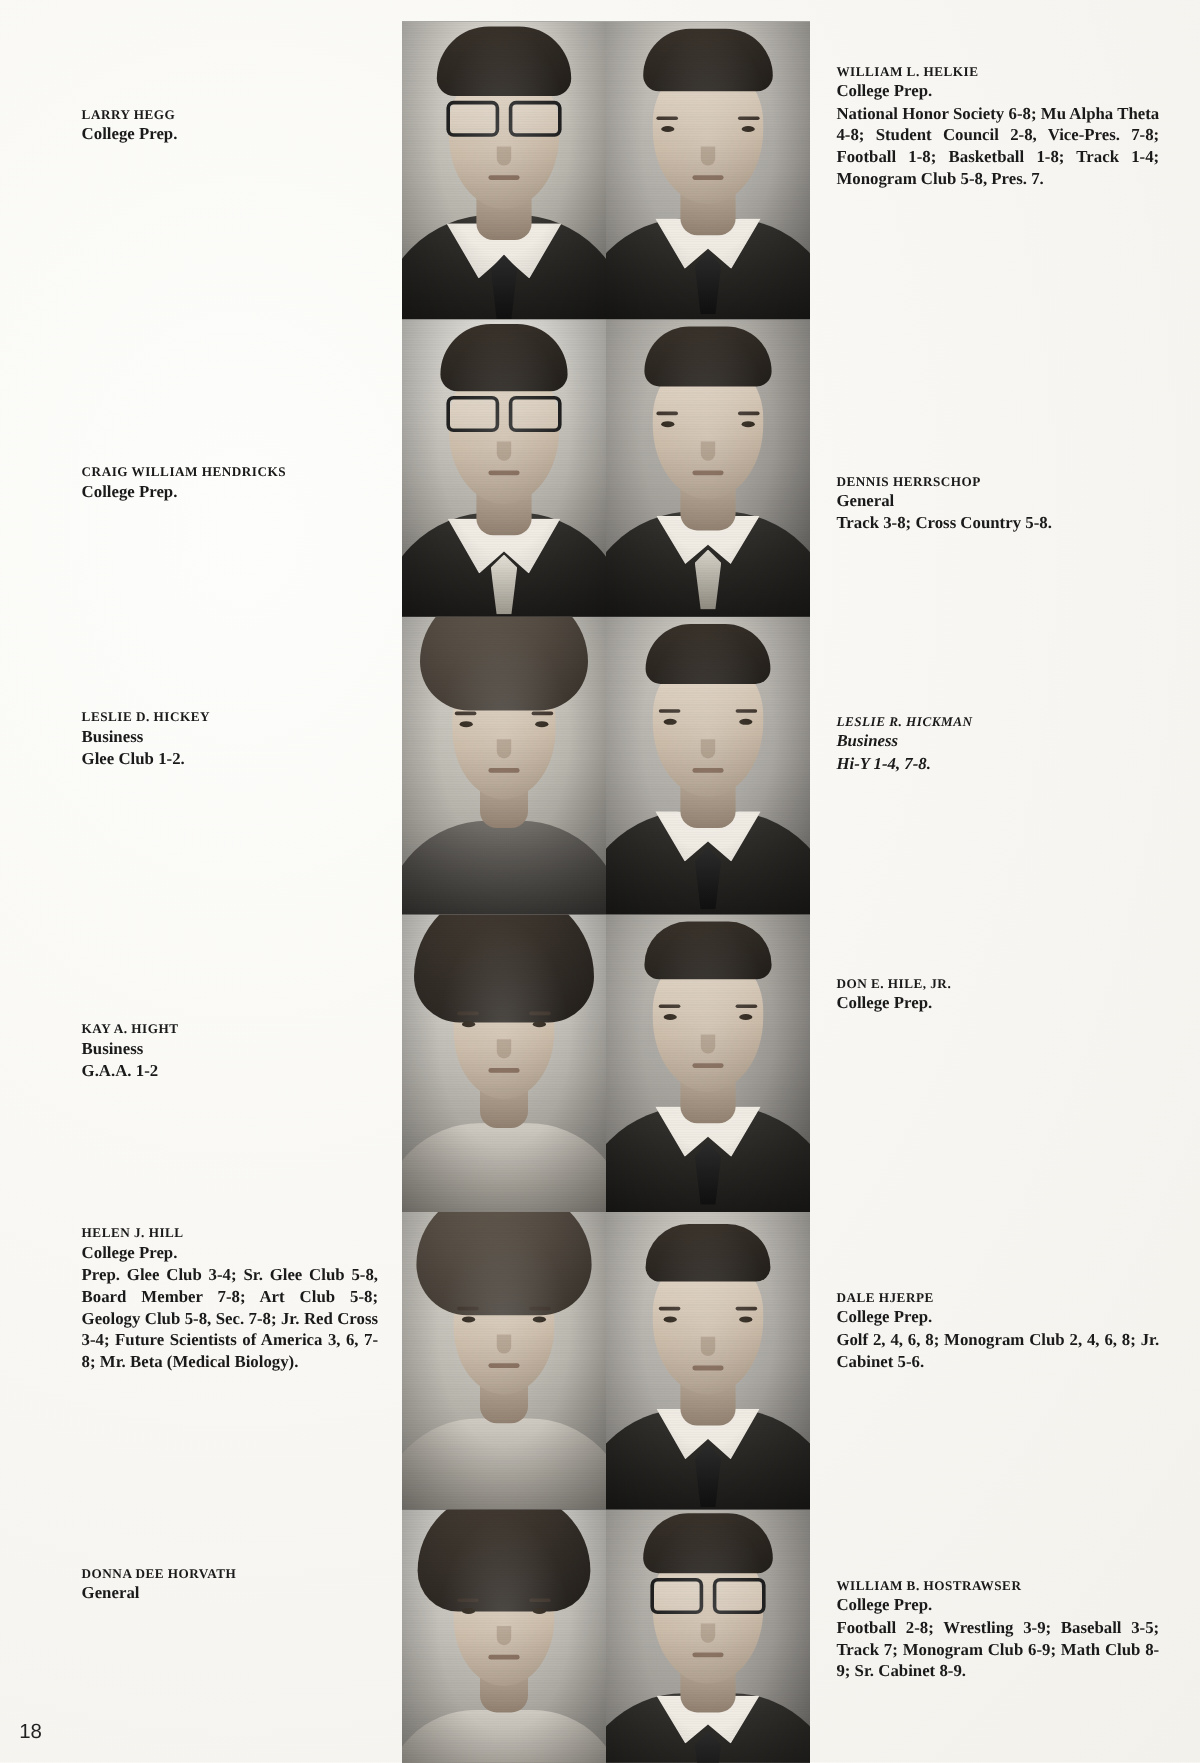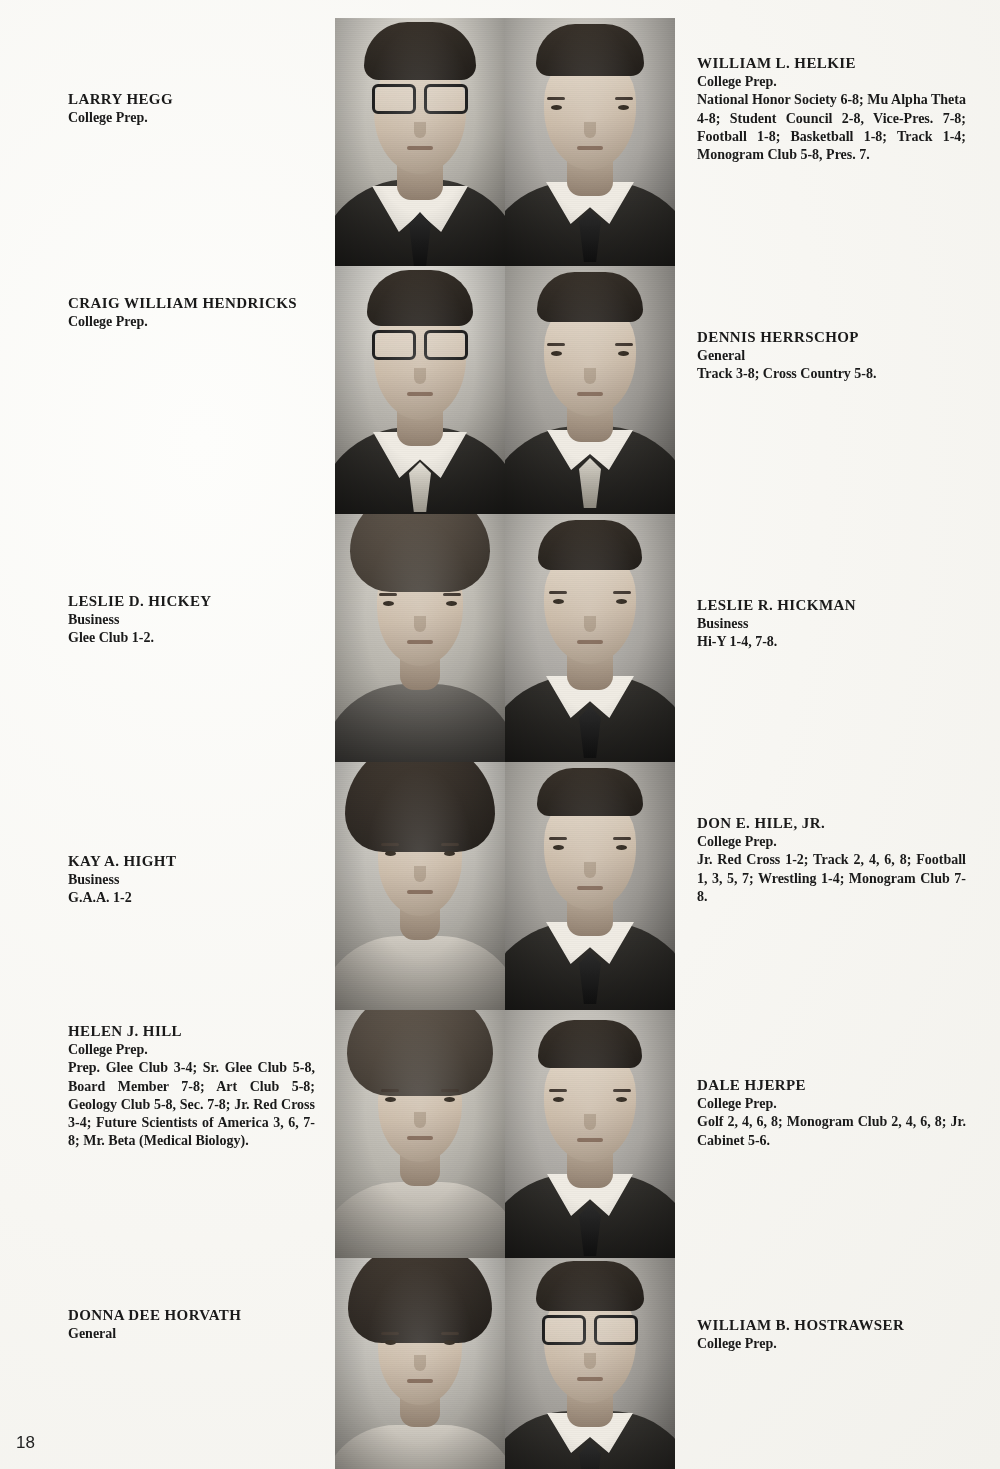--- a/index.html
+++ b/index.html
@@ -59,21 +59,21 @@
   .photo {
     width: 170px;
     box-sizing: border-box;
     overflow: hidden;
     position: relative;
     background: #2a2a2a;
   }
 
   .entry-name {
     font-weight: bold;
-    font-size: 15px;
+    font-size: 11px;
     letter-spacing: 0.4px;
     line-height: 1.22;
     margin-bottom: 1px;
   }
   .entry-course {
     font-weight: bold;
     font-size: 14px;
     line-height: 1.3;
     margin-bottom: 0px;
   }
@@ -280,21 +280,21 @@
           <div class="grain"></div>
         </div>
       </div>
       <div class="col-right" style="padding-top:36px;">
         <div class="entry-name">WILLIAM L. HELKIE</div>
         <div class="entry-course">College Prep.</div>
         <div class="entry-activities">National Honor Society 6-8; Mu Alpha Theta 4-8; Student Council 2-8, Vice-Pres. 7-8; Football 1-8; Basketball 1-8; Track 1-4; Monogram Club 5-8, Pres. 7.</div>
       </div>
     </div>
 
-    <div class="row" style="height:248px;">
+    <div class="row" style="height:248px;align-items:center;">
       <div class="col-left" style="padding-top:28px;">
         <div class="entry-name">CRAIG WILLIAM HENDRICKS</div>
         <div class="entry-course">College Prep.</div>
       </div>
       <div class="col-photos">
         <div class="photo" style="height:248px;">
           <div class="pt bg-c"></div>
           <div class="shoulders" style="bottom:-8px;"></div>
           <div class="collar" style="bottom:36px; width:94px; height:46px;"></div>
           <div class="tie" style="bottom:2px; height:50px; background:linear-gradient(180deg,#e8e4da,#b9b4a8);"></div>
@@ -365,21 +365,21 @@
           <div class="brow" style="left:44px; bottom:168px;"></div>
           <div class="brow" style="right:44px; bottom:168px;"></div>
           <div class="eye" style="left:48px; bottom:158px;"></div>
           <div class="eye" style="right:48px; bottom:158px;"></div>
           <div class="nose" style="bottom:130px;"></div>
           <div class="mouth" style="bottom:118px;"></div>
           <div class="vig"></div>
           <div class="grain"></div>
         </div>
       </div>
-      <div class="col-right" style="padding-top:82px;">
+      <div class="col-right" style="padding-top:82px;font-style:italic;">
         <div class="entry-name">LESLIE R. HICKMAN</div>
         <div class="entry-course">Business</div>
         <div class="entry-activities">Hi-Y 1-4, 7-8.</div>
       </div>
     </div>
 
     <div class="row" style="height:248px;">
       <div class="col-left" style="padding-top:90px;">
         <div class="entry-name">KAY A. HIGHT</div>
         <div class="entry-course">Business</div>
@@ -415,21 +415,20 @@
           <div class="eye" style="right:48px; bottom:160px;"></div>
           <div class="nose" style="bottom:132px;"></div>
           <div class="mouth" style="bottom:120px;"></div>
           <div class="vig"></div>
           <div class="grain"></div>
         </div>
       </div>
       <div class="col-right" style="padding-top:52px;">
         <div class="entry-name">DON E. HILE, JR.</div>
         <div class="entry-course">College Prep.</div>
-        <div class="entry-activities">Jr. Red Cross 1-2; Track 2, 4, 6, 8; Football 1, 3, 5, 7; Wrestling 1-4; Monogram Club 7-8.</div>
       </div>
     </div>
 
     <div class="row" style="height:248px;">
       <div class="col-left" style="padding-top:12px;">
         <div class="entry-name">HELEN J. HILL</div>
         <div class="entry-course">College Prep.</div>
         <div class="entry-activities">Prep. Glee Club 3-4; Sr. Glee Club 5-8, Board Member 7-8; Art Club 5-8; Geology Club 5-8, Sec. 7-8; Jr. Red Cross 3-4; Future Scientists of America 3, 6, 7-8; Mr. Beta (Medical Biology).</div>
       </div>
       <div class="col-photos">
@@ -505,19 +504,20 @@
           <div class="glasses" style="bottom:152px;"></div>
           <div class="nose" style="bottom:124px;"></div>
           <div class="mouth" style="bottom:112px;"></div>
           <div class="vig"></div>
           <div class="grain"></div>
         </div>
       </div>
       <div class="col-right" style="padding-top:58px;">
         <div class="entry-name">WILLIAM B. HOSTRAWSER</div>
         <div class="entry-course">College Prep.</div>
+        <div class="entry-activities">Football 2-8; Wrestling 3-9; Baseball 3-5; Track 7; Monogram Club 6-9; Math Club 8-9; Sr. Cabinet 8-9.</div>
       </div>
     </div>
 
   </div>
 
   <div class="page-number">18</div>
 </div>
 
 </body></html>

